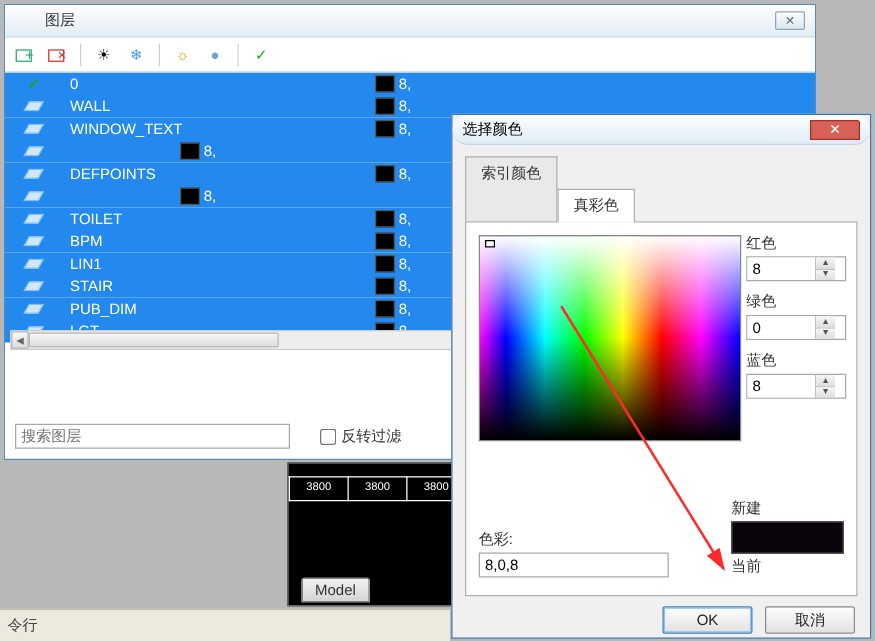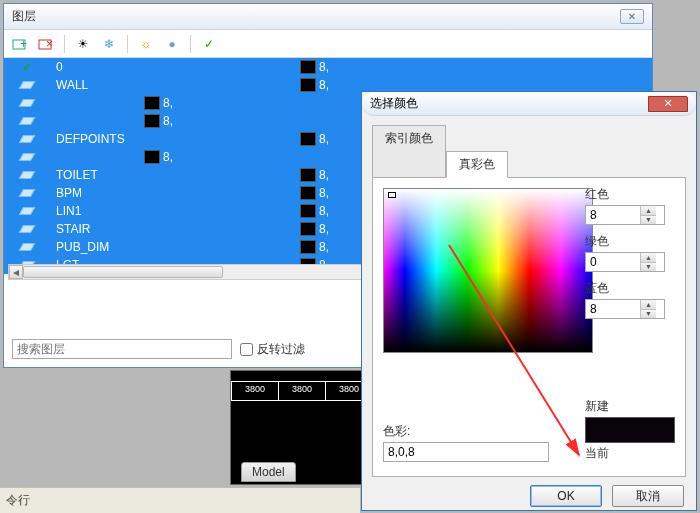--- a/index.html
+++ b/index.html
@@ -1,21 +1,21 @@
 <!DOCTYPE html>
 <html><head>
 <meta charset="utf-8">
 <style>
 * { box-sizing: border-box; margin: 0; padding: 0; font-family: "Microsoft YaHei", SimSun, sans-serif; font-size: 12px; }
 body { width: 700px; height: 513px; background: #b8b8b8; position: relative; overflow: hidden; }
 
 
 .layer-win { position: absolute; left: 3px; top: 3px; width: 650px; height: 365px; background: #fff; border: 1px solid #5b8bb5; }
 .layer-title { height: 26px; background: linear-gradient(#fefefe,#e4ecf5); border-bottom: 1px solid #c8d6e6; display: flex; align-items: center; padding: 0 8px; }
-.layer-title span { color: #333; }
+.layer-title span { color: #333; margin-left: 24px; }
 .layer-title .xbtn { margin-left: auto; width: 24px; height: 15px; border: 1px solid #8fa6bc; border-radius: 2px; background: linear-gradient(#fbfcfd,#dbe7f1); display: flex; align-items: center; justify-content: center; color: #5a6f82; font-size: 10px; cursor: default; }
 .toolbar { height: 28px; display: flex; align-items: center; gap: 10px; padding: 0 8px; border-bottom: 1px solid #d8d8d8; }
 .tb-ico { width: 16px; height: 16px; display: inline-flex; align-items: center; justify-content: center; }
 .tb-sep { width: 1px; height: 18px; background: #d0d0d0; }
 
 .grid-header { display: flex; height: 22px; background: linear-gradient(#fdfdfd,#ececec); border-bottom: 1px solid #c8c8c8; }
 .gh { border-right: 1px solid #d0d0d0; padding: 3px 6px; color: #222; }
 .c-st{width:46px}.c-nm{width:156px}.c-op{width:44px}.c-fz{width:44px}.c-cl{width:56px}.c-lt{width:86px}.c-lw{width:100px}.c-dr{width:52px}.c-lk{width:52px}
 
 .grid-body { height: 222px; overflow: hidden; position: relative; }
@@ -27,21 +27,21 @@
 .ico-check::before { content: "✓"; color: #1aa51a; font-weight: bold; }
 .sun { width: 12px; height: 12px; border-radius: 50%; background: radial-gradient(#fff176,#fbc02d); box-shadow: 0 0 0 1px #e0a000 inset; }
 .sun.dim { filter: brightness(.85) saturate(.6);}
 .swatch { width: 16px; height: 14px; background: #000; border: 1px solid #555; }
 .row .c-cl{display:flex;gap:3px;align-items:center}
 .scrollbar-h { position:absolute; left:4px; right:4px; bottom:0; height:16px; background:#eee; border:1px solid #ccc;}
 .scrollbar-h .thumb{position:absolute;left:14px;top:1px;height:12px;width:200px;background:linear-gradient(#f7f7f7,#dcdcdc);border:1px solid #b5b5b5;border-radius:2px;}
 .scrollbar-h .ar{position:absolute;top:0;width:14px;height:14px;display:flex;align-items:center;justify-content:center;color:#666;background:linear-gradient(#f7f7f7,#dcdcdc);border:1px solid #b5b5b5}
 .scrollbar-h .ar.l{left:0}.scrollbar-h .ar.r{right:0}
 
-.search-bar { position:absolute; left:8px; bottom:8px; display:flex; align-items:center; gap:8px;}
+.search-bar { position:absolute; left:8px; bottom:8px; display:flex; align-items:center; gap:24px;}
 .search-bar input[type=text]{ width:220px; height:20px; border:1px solid #a8a8a8; padding:0 4px;}
 .search-bar label { display:flex; align-items:center; gap:4px; color:#333;}
 .search-bar input[type=checkbox]{width:13px;height:13px;}
 
 
 .cad-area { position:absolute; left:230px; top:370px; width:200px; height:115px; background:#000; border:1px solid #666;}
 .cad-grid { position:absolute; left:0; top:10px; right:10px; height:20px; display:flex; }
 .cad-grid .tick{flex:1;border-left:1px solid #fff;border-top:1px solid #fff;color:#fff;font-size:9px;text-align:center;padding-top:2px; border-bottom: 1px solid #fff;}
 .cad-model { position:absolute; left:10px; bottom:2px; padding:2px 10px; background:linear-gradient(#f2f2f2,#d4d4d4); border:1px solid #999; border-radius:3px 3px 0 0; color:#333;}
 
@@ -57,33 +57,33 @@
 .tab-body { margin:0 10px 8px 10px; background:#fff; border:1px solid #b0b0b0; height:300px; padding:10px; position:relative;}
 
 .spectrum { position:absolute; left:10px; top:10px; width:210px; height:165px; border:1px solid #888;
   background:
     linear-gradient(to top, #000 0%, rgba(0,0,0,0) 50%),
     linear-gradient(to bottom, #fff 0%, rgba(255,255,255,0) 50%),
     linear-gradient(to right, #f0f 0%, #00f 10%, #0ff 25%, #0f0 40%, #ff0 55%, #f00 70%, #f0f 85%, #00f 100%);
 }
 .spectrum::after{content:"";position:absolute;left:4px;top:3px;width:6px;height:4px;border:1px solid #000;background:#fff;}
 
-.rgb-block{position:absolute;right:20px;top:8px;width:80px;}
+.rgb-block{position:absolute;right:8px;top:8px;width:80px;}
 .rgb-row{margin-bottom:8px;}
 .rgb-row label{display:block;color:#333;margin-bottom:2px;}
 .spin{display:flex;border:1px solid #a8a8a8;height:20px;background:#fff;}
 .spin input{border:none;width:54px;padding:0 4px;outline:none;}
 .spin .btns{width:16px;display:flex;flex-direction:column;border-left:1px solid #c0c0c0;}
 .spin .btns div{flex:1;display:flex;align-items:center;justify-content:center;font-size:7px;color:#555;background:linear-gradient(#f6f6f6,#dedede);}
 .spin .btns div:first-child{border-bottom:1px solid #c0c0c0;}
 
 .bottom-block{position:absolute;left:10px;bottom:14px;right:10px;display:flex;align-items:flex-end;gap:18px;}
 .cval{}
 .cval label{display:block;color:#333;margin-bottom:2px;}
-.cval input{width:166px;height:20px;border:1px solid #a8a8a8;padding:0 4px;}
+.cval input{width:152px;height:20px;border:1px solid #a8a8a8;padding:0 4px;}
 .preview{margin-left:auto;}
 .preview .lbl{color:#333;margin-bottom:2px;}
 .preview .sw{width:90px;height:26px;background:#0b030b;border:1px solid #555;}
 .preview .lbl2{color:#333;margin-top:2px;}
 
 .dlg-btns{display:flex;justify-content:flex-end;gap:10px;padding:0 12px 4px 0;}
 .btn{min-width:72px;height:22px;border:1px solid #8a8a8a;background:linear-gradient(#fdfdfd,#e2e2e2);border-radius:2px;display:flex;align-items:center;justify-content:center;color:#222;cursor:default;}
 .btn.primary{border-color:#3f7fbf;box-shadow:0 0 0 1px #8fc0ef inset;}
 
 .arrow{position:absolute;left:444px;top:240px;width:150px;height:225px;pointer-events:none;}
@@ -141,20 +141,21 @@
           <div class="cell c-fz"><span class="sun"></span></div>
           <div class="cell c-cl">
             <span class="swatch"></span>
             <span>8,</span>
           </div>
         </div>
         <div class="row">
           <div class="cell c-st">
             <span class="ico-layer"></span>
           </div>
+          <div class="cell c-nm">WINDOW_TEXT</div>
           <div class="cell c-op"><span class="sun dim"></span></div>
           <div class="cell c-fz"><span class="sun"></span></div>
           <div class="cell c-cl">
             <span class="swatch"></span>
             <span>8,</span>
           </div>
         </div>
         <div class="row">
           <div class="cell c-st">
             <span class="ico-layer"></span>

